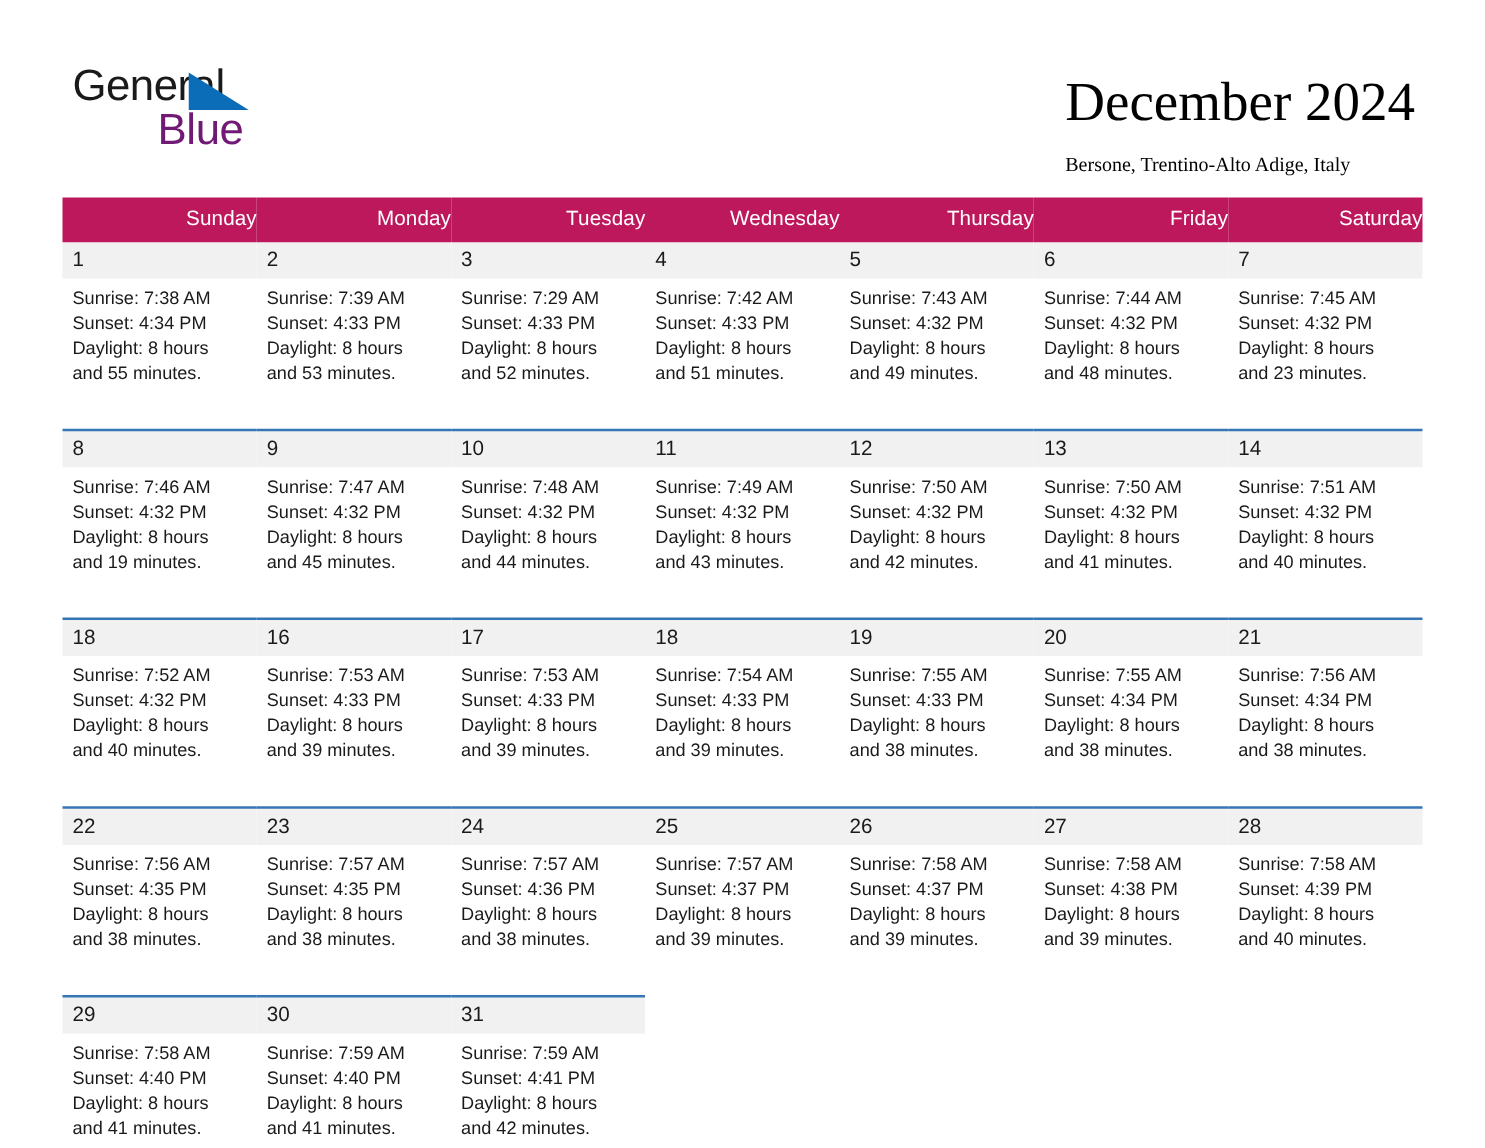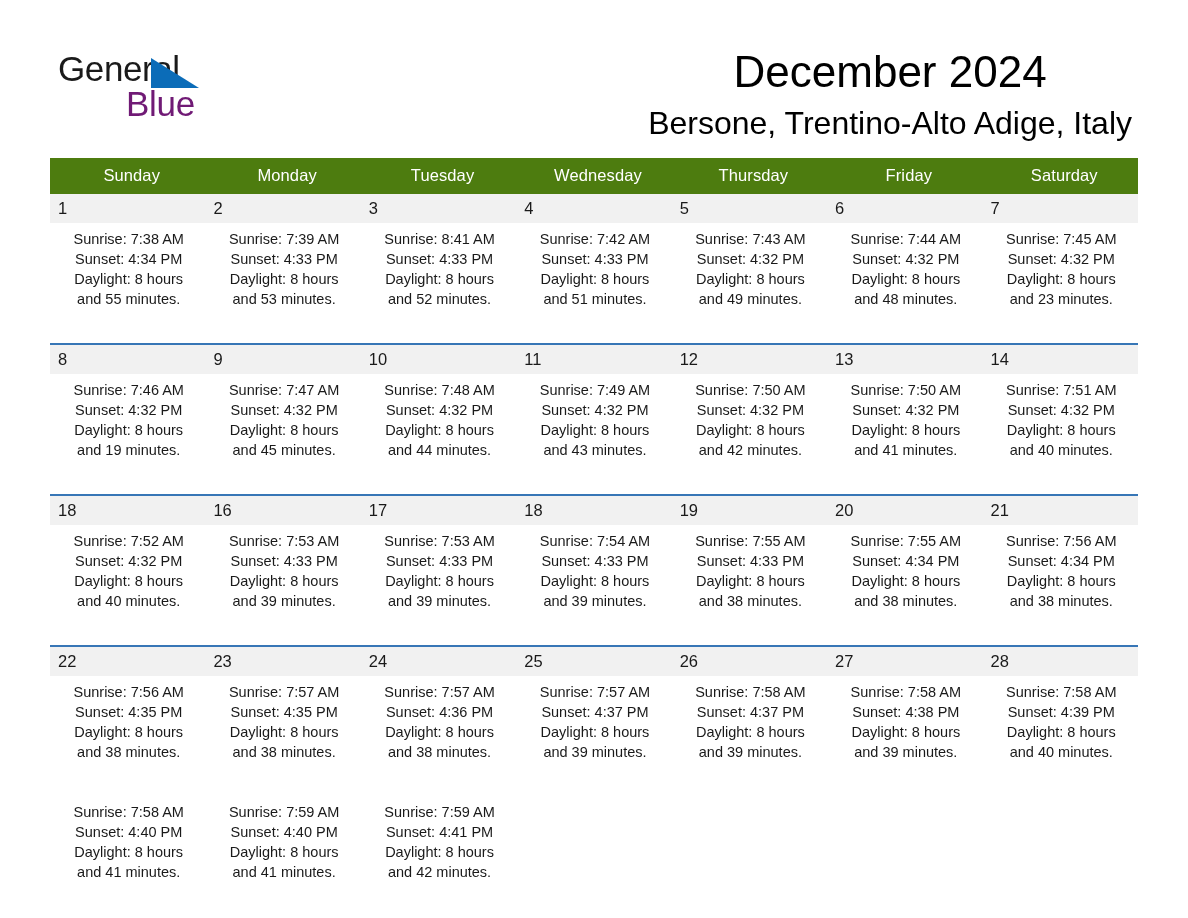--- a/index.html
+++ b/index.html
@@ -63,34 +63,35 @@
     font-size: 35px;
     font-weight: 400;
     letter-spacing: -0.3px;
     color: #701a75;
     line-height: 38px;
     white-space: nowrap;
   }
   .title-block {
     position: absolute;
     right: 56px;
-    top: 46px;
-    text-align: center;
+    top: 56px;
+    text-align: left;
+    font-family: Liberation Serif, serif;
   }
   .month-title {
     font-size: 44px;
     font-weight: 400;
     color: #000;
     line-height: 52px;
     letter-spacing: 0px;
     white-space: nowrap;
   }
   .location-title {
     margin-top: 10px;
-    font-size: 32px;
+    font-size: 16px;
     font-weight: 400;
     color: #000;
     line-height: 30px;
     white-space: nowrap;
   }
 
   
   .calendar {
     position: absolute;
     left: 50px;
@@ -98,25 +99,25 @@
     width: 1088px;
   }
   table.cal {
     border-collapse: collapse;
     table-layout: fixed;
     width: 1088px;
   }
   table.cal col { width: 155.43px; }
 
   thead th {
-    background: #4d7c0f;
+    background: #be185d;
     color: #ffffff;
     font-size: 16.5px;
     font-weight: 400;
-    text-align: center;
+    text-align: right;
     padding: 7px 0 8px 8px;
     height: 21px;
     vertical-align: middle;
     letter-spacing: 0.1px;
   }
 
   tr.daynum-row td {
     background: #f1f1f1;
     font-size: 16.5px;
     font-weight: 400;
@@ -133,21 +134,21 @@
   tr.daynum-row td.empty {
     background: #ffffff;
     border-top: 2px solid #ffffff;
   }
 
   tr.detail-row td {
     background: #ffffff;
     font-size: 14.5px;
     font-weight: 400;
     color: #1a1a1a;
-    text-align: center;
+    text-align: left;
     padding: 6px 6px 16px 8px;
     vertical-align: top;
     line-height: 20px;
     height: 98px;
   }
   .cellline { display: block; white-space: nowrap; }
 </style>
 </head>
 <body>
 
@@ -208,21 +209,21 @@
             <span class="cellline">Daylight: 8 hours</span>
             <span class="cellline">and 55 minutes.</span>
           </td>
           <td>
             <span class="cellline">Sunrise: 7:39 AM</span>
             <span class="cellline">Sunset: 4:33 PM</span>
             <span class="cellline">Daylight: 8 hours</span>
             <span class="cellline">and 53 minutes.</span>
           </td>
           <td>
-            <span class="cellline">Sunrise: 8:41 AM</span>
+            <span class="cellline">Sunrise: 7:29 AM</span>
             <span class="cellline">Sunset: 4:33 PM</span>
             <span class="cellline">Daylight: 8 hours</span>
             <span class="cellline">and 52 minutes.</span>
           </td>
           <td>
             <span class="cellline">Sunrise: 7:42 AM</span>
             <span class="cellline">Sunset: 4:33 PM</span>
             <span class="cellline">Daylight: 8 hours</span>
             <span class="cellline">and 51 minutes.</span>
           </td>
@@ -401,20 +402,29 @@
             <span class="cellline">and 39 minutes.</span>
           </td>
           <td>
             <span class="cellline">Sunrise: 7:58 AM</span>
             <span class="cellline">Sunset: 4:39 PM</span>
             <span class="cellline">Daylight: 8 hours</span>
             <span class="cellline">and 40 minutes.</span>
           </td>
         </tr>
 
+        <tr class="daynum-row">
+          <td>29</td>
+          <td>30</td>
+          <td>31</td>
+          <td class="empty"></td>
+          <td class="empty"></td>
+          <td class="empty"></td>
+          <td class="empty"></td>
+        </tr>
         <tr class="detail-row">
           <td>
             <span class="cellline">Sunrise: 7:58 AM</span>
             <span class="cellline">Sunset: 4:40 PM</span>
             <span class="cellline">Daylight: 8 hours</span>
             <span class="cellline">and 41 minutes.</span>
           </td>
           <td>
             <span class="cellline">Sunrise: 7:59 AM</span>
             <span class="cellline">Sunset: 4:40 PM</span>

